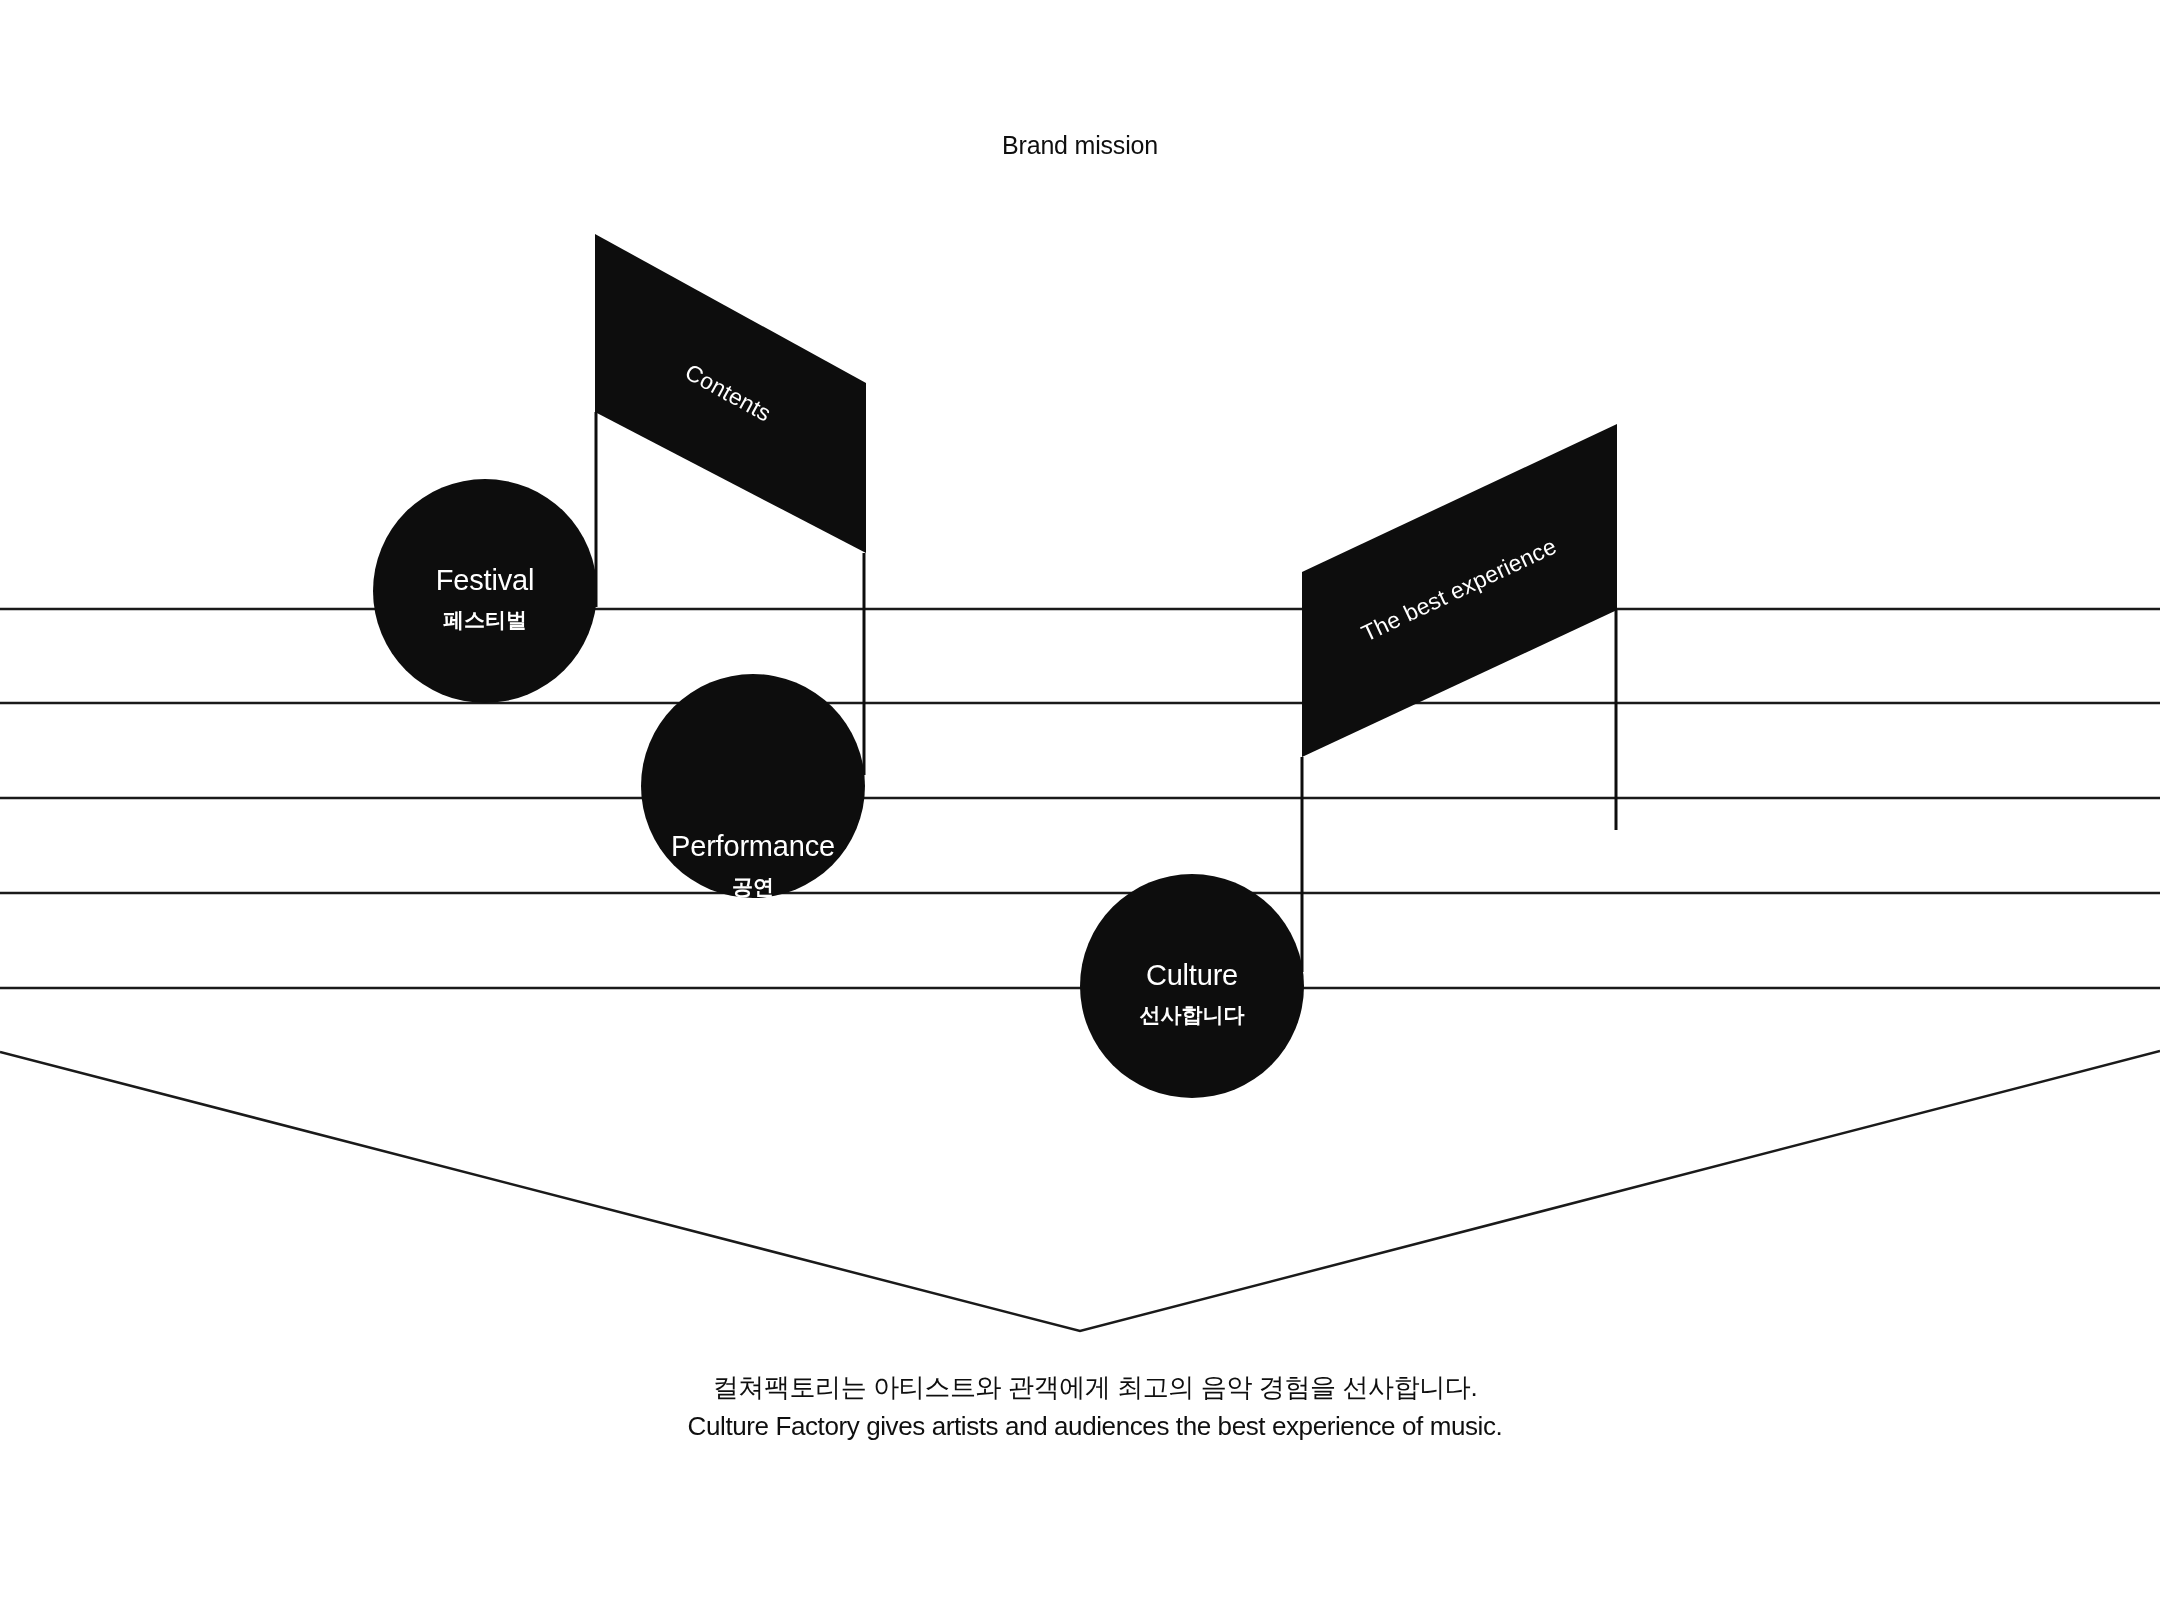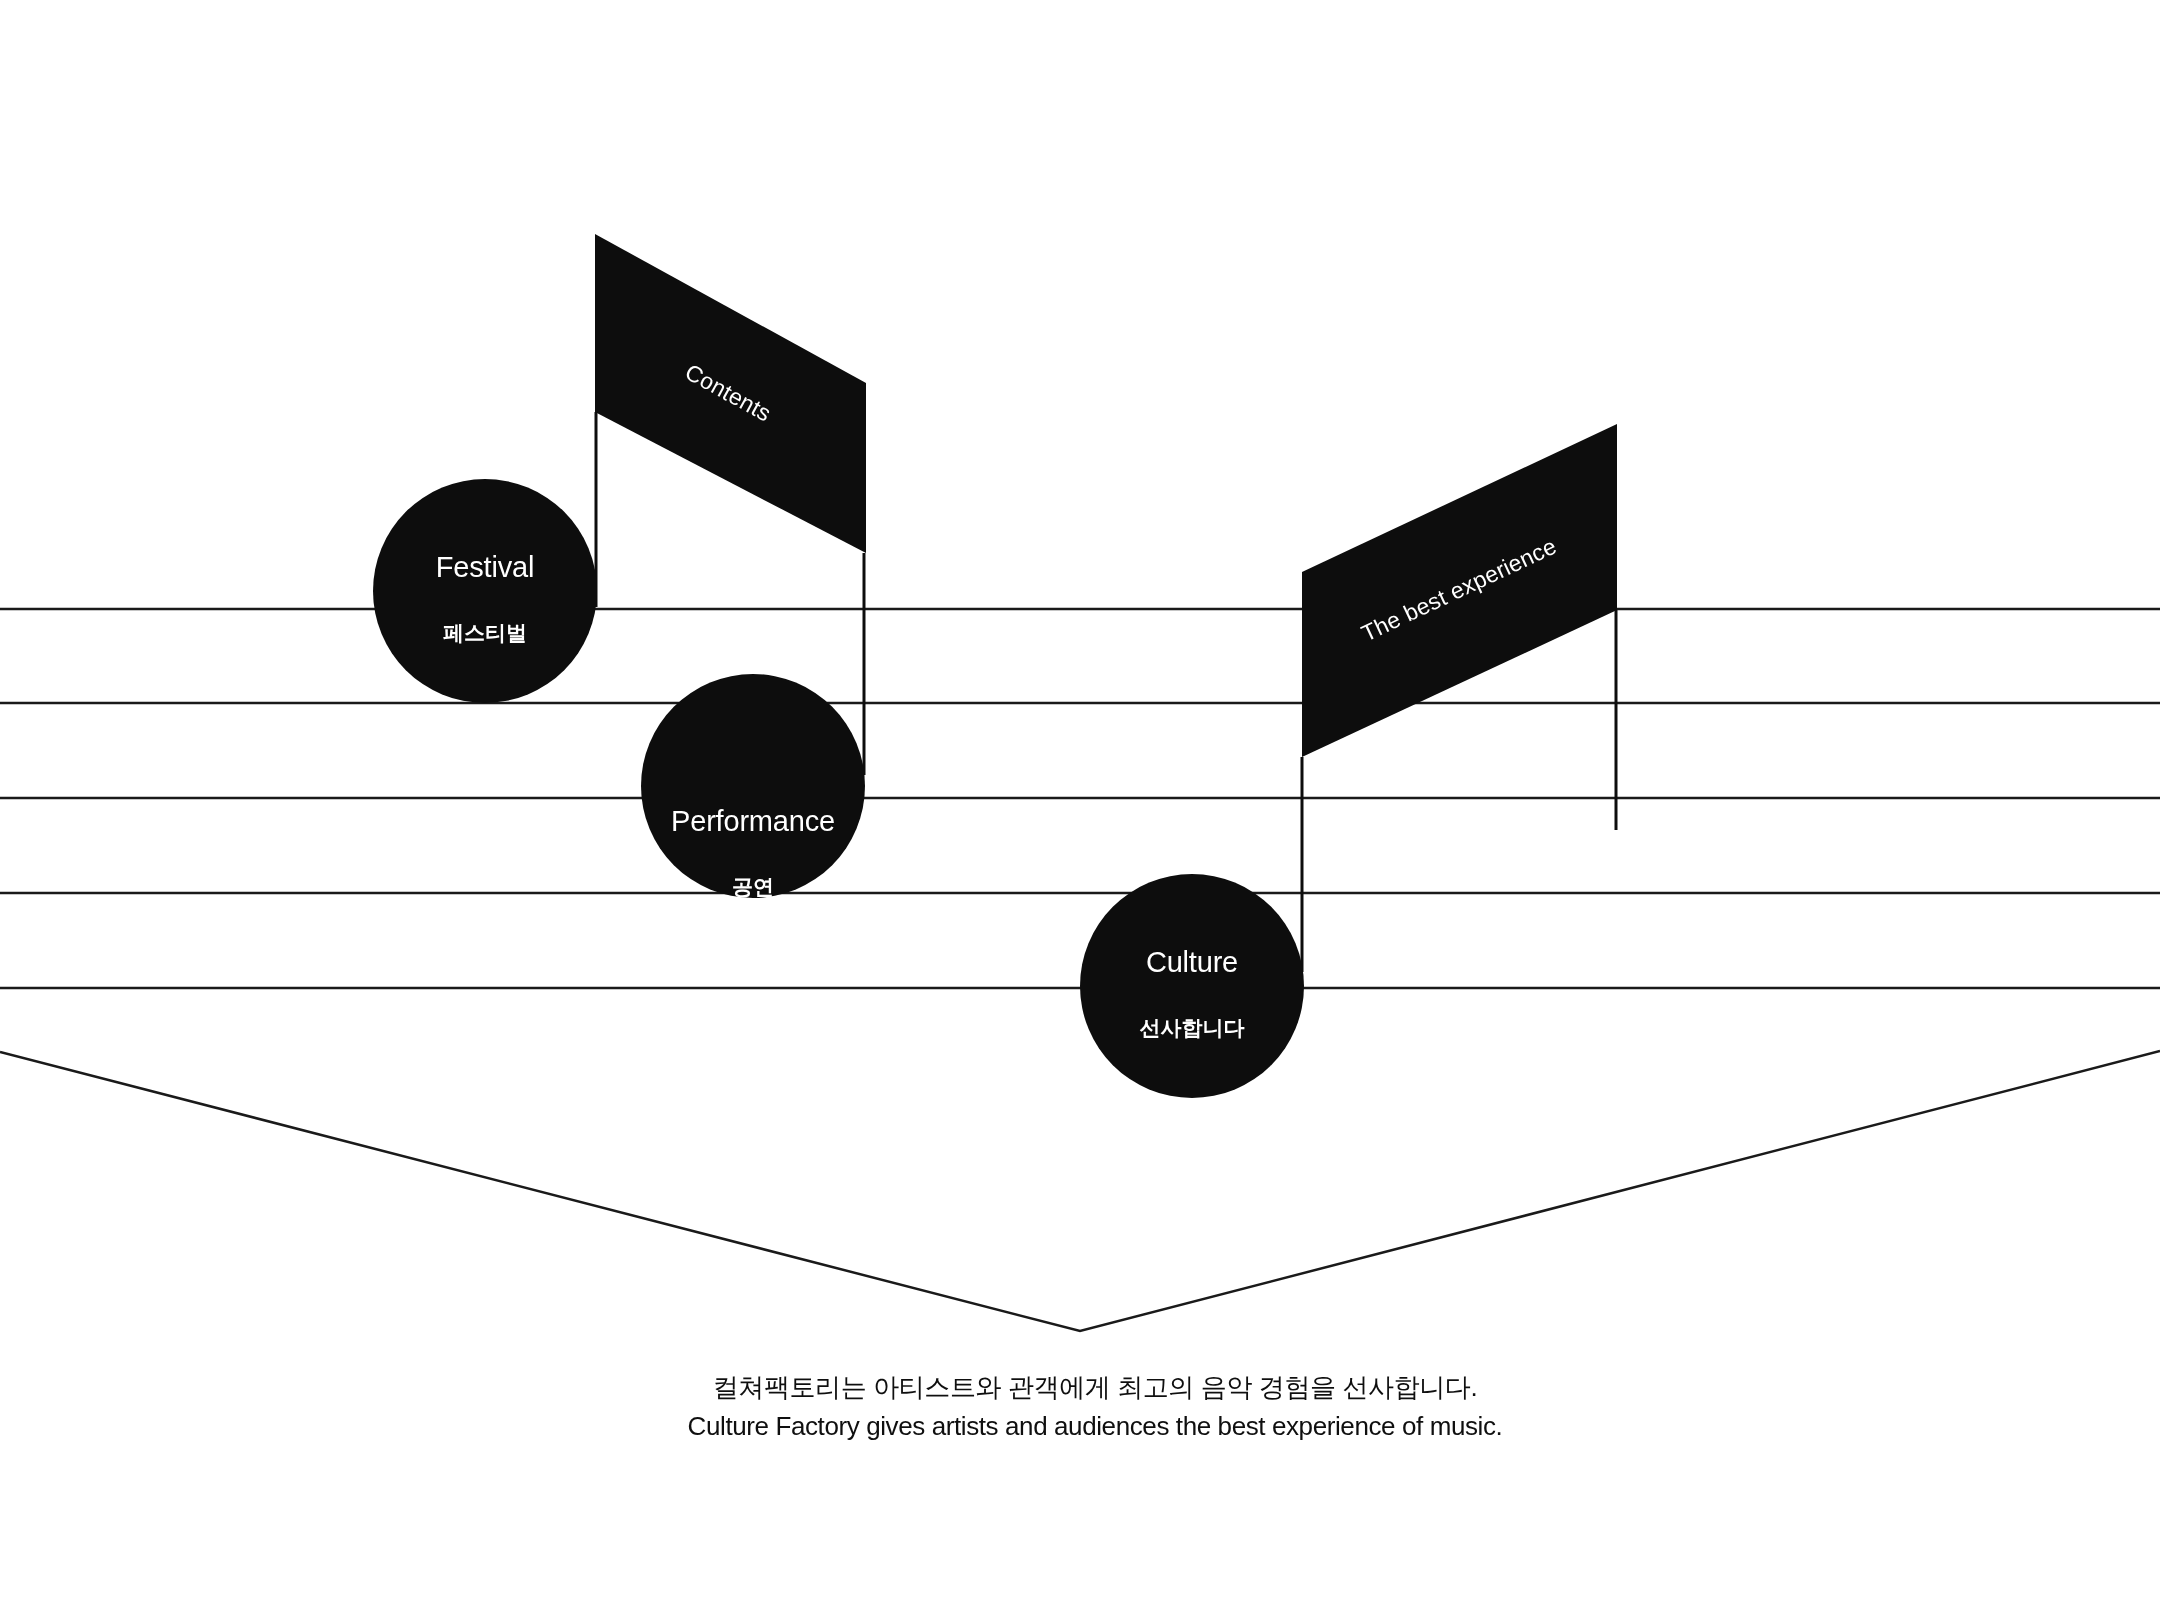--- a/index.html
+++ b/index.html
@@ -40,21 +40,20 @@
     position:absolute;
     width:224px;height:224px;
     border-radius:50%;
     background:#0d0d0d;
     color:#ffffff;
     display:flex;flex-direction:column;
     align-items:center;justify-content:center;
     text-align:center;
     padding-top:0;
     z-index:2;
-    gap:25px;
   }
   .note .en{
     font-size:29px;
     font-weight:500;
     letter-spacing:-0.2px;
     line-height:1.1;
     margin-top:14px;
   }
   .note .ko{
     font-size:21px;
@@ -75,20 +74,21 @@
     white-space:nowrap;
   }
   .mission-line.ko{top:1370px;font-size:26px;margin-left:15px;}
   .mission-line.en{top:1411px;font-size:26px;margin-left:15px;}
 </style>
 </head>
 <body>
 
 <div class="canvas">
 
+  <div class="page-title">Brand mission</div>
 
   <svg class="score" width="2160" height="1616" viewBox="0 0 2160 1616">
 
     <g stroke="#1a1a1a" stroke-width="2.5">
       <line x1="0" y1="609" x2="2160" y2="609"></line>
       <line x1="0" y1="703" x2="2160" y2="703"></line>
       <line x1="0" y1="798" x2="2160" y2="798"></line>
       <line x1="0" y1="893" x2="2160" y2="893"></line>
       <line x1="0" y1="988" x2="2160" y2="988"></line>
     </g>

